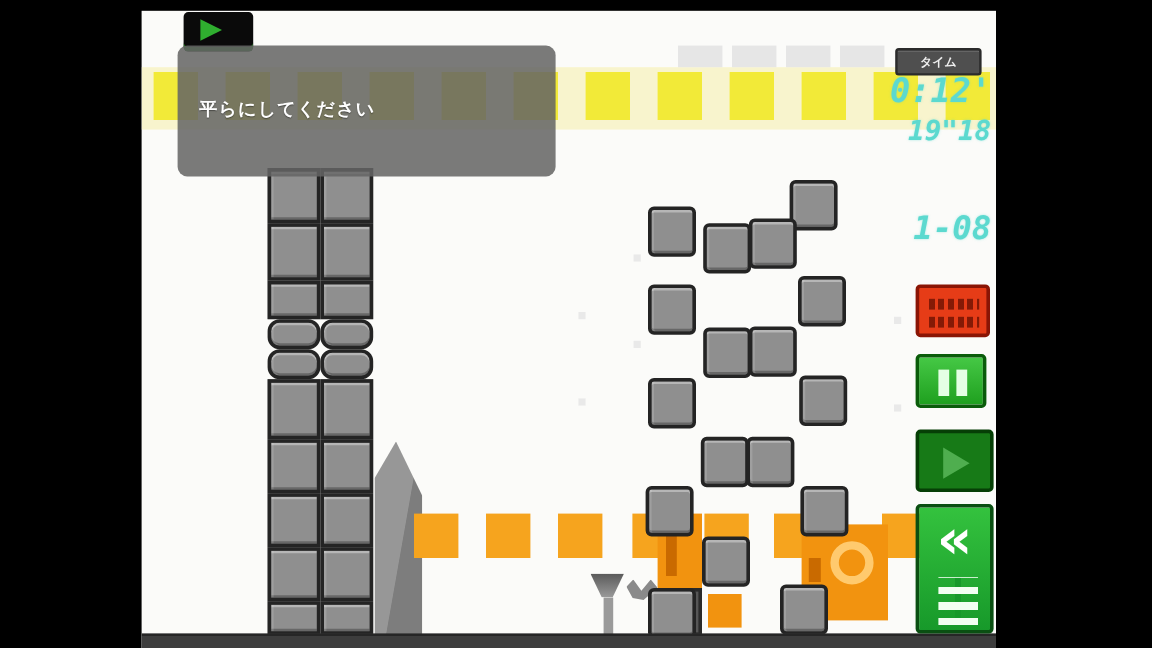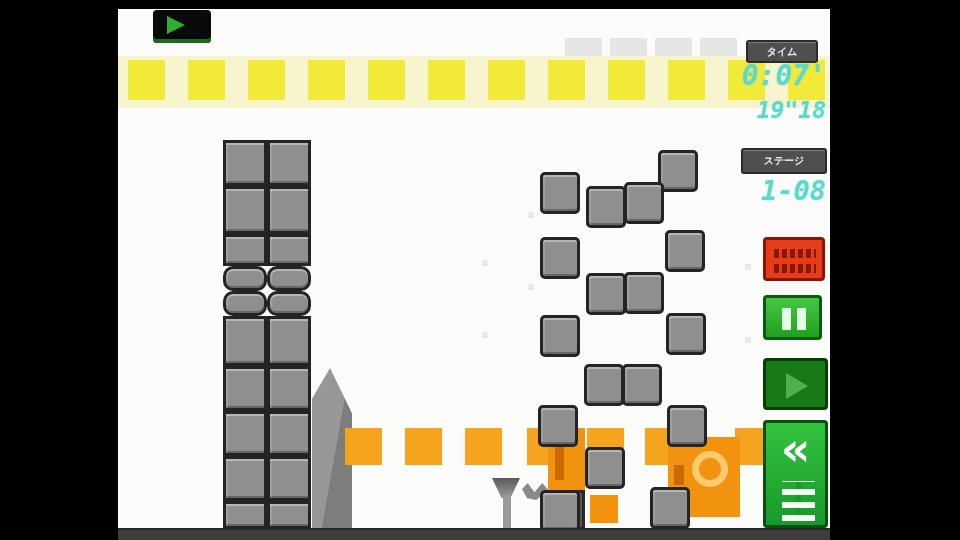--- a/index.html
+++ b/index.html
@@ -171,30 +171,30 @@
         <div class="gblock lblock" style="left: 422px; top: 481px; width: 40px; height: 42px;"></div>
         <div class="gblock lblock" style="left: 532px; top: 478px; width: 40px; height: 42px;"></div>
       </div>
 
     <div class="ground"></div>
 
     <div class="pb-btn">
       <span class="tri"></span>
     </div>
 
+    <div class="tooltip">
+      <span>平らにしてください</span>
+    </div>
 
     <div class="badge badge-time">
       <span>タイム</span>
     </div>
-    <div class="digi digi-main">0:07'</div>
+    <div class="digi digi-main">0:12'</div>
     <div class="digi digi-sub">19"18</div>
 
-    <div class="badge badge-stage">
-      <span>ステージ</span>
-    </div>
     <div class="digi digi-stage">1-08</div>
 
     <div class="rbtn btn-reset"></div>
 
     <div class="rbtn btn-pause">
       <i class="b1"></i>
       <i class="b2"></i>
     </div>
 
     <div class="rbtn btn-play">

